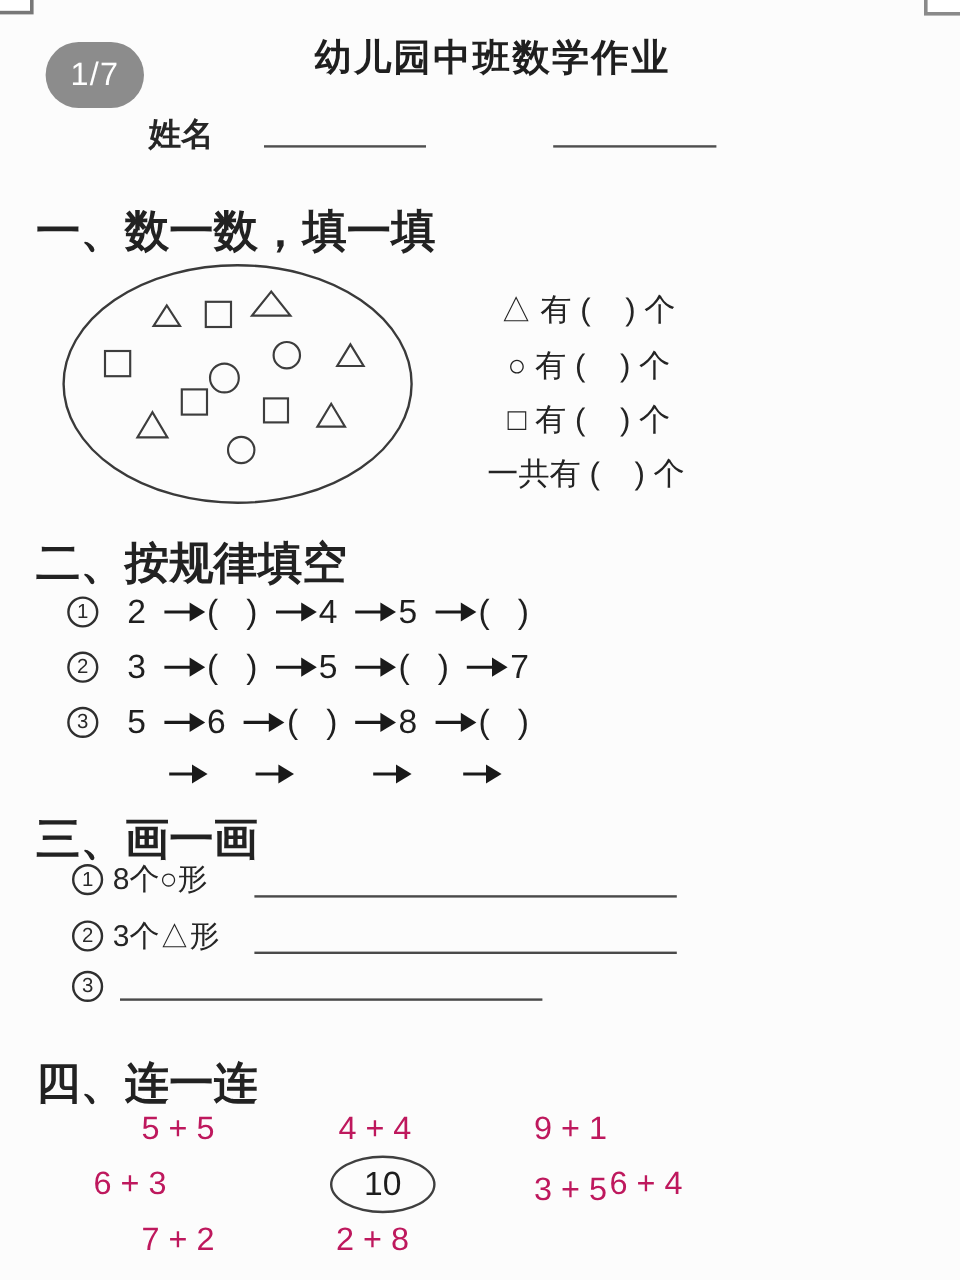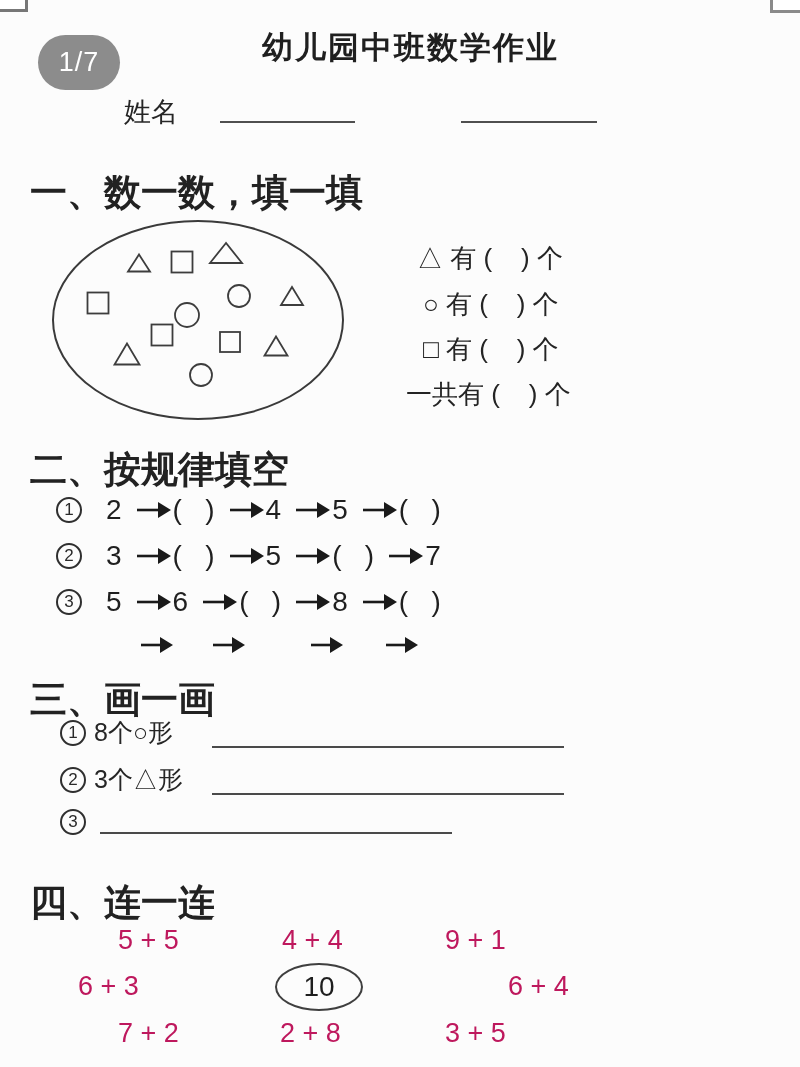--- a/index.html
+++ b/index.html
@@ -18,21 +18,21 @@
     position: absolute; left: 38px; top: 8px; width: 82px; height: 55px;
     border-radius: 28px; background: #8c8c8c; color: #fff;
     display: flex; align-items: center; justify-content: center;
     font-size: 27px; font-weight: 500; letter-spacing: 1px; margin-top: 27px;
   }
   .title {
     position: absolute; left: 0; right: 0; top: 27px; text-align: center;
     font-size: 31px; font-weight: 600; letter-spacing: 2px; color: #1f1f1f; padding-left: 21px;
   }
   .name-row { position: absolute; left: 124px; top: 94px; display: flex; align-items: flex-end; }
-  .name-label { font-size: 27px; font-weight: 400; }
+  .name-label { font-size: 27px; font-weight: 700; }
   .name-line { display: inline-block; border-bottom: 2px solid #4f4f4f; height: 10px; margin-bottom: 7px; }
   .name-line.l1 { width: 135px; margin-left: 42px; }
   .name-line.l2 { width: 136px; margin-left: 106px; }
 
   .sec-heading { position: absolute; left: 30px; font-size: 37px; font-weight: 600; color: #222; white-space: pre; }
   #s1-heading { top: 168px; }
   #s2-heading { top: 445px; }
   #s3-heading { top: 675px; }
   #s4-heading { top: 878px; }
 
@@ -60,21 +60,21 @@
 
   .s3-item { position: absolute; left: 60px; display: flex; align-items: center; }
   .s3-i1 { top: 716px; } .s3-i2 { top: 763px; } .s3-i3 { top: 809px; }
   .s3-item .circ-num { margin-right: 8px; }
   .s3-text { font-size: 25px; min-width: 112px; white-space: nowrap; }
   .s3-line { width: 352px; border-bottom: 2px solid #4a4a4a; height: 20px; align-self: flex-end; margin-bottom: 1px; margin-left: 6px; }
 
   .expr { position: absolute; font-size: 27px; font-weight: 500; white-space: pre; color: #be185d; }
   .e-r1a { left: 118px; top: 925px; } .e-r1b { left: 282px; top: 925px; text-align: center; } .e-r1c { left: 445px; top: 925px; }
   .e-r2a { left: 78px;  top: 971px; } .e-r2c { left: 508px; top: 971px; }
-  .e-r3a { left: 118px; top: 1018px; } .e-r3b { left: 280px; top: 1018px; } .e-r3c { left: 445px; top: 1018px; }
+  .e-r3a { left: 118px; top: 1018px; } .e-r3b { left: 280px; top: 1018px; } .e-r3c { left: 445px; top: 976px; }
   .target-ellipse {
     position: absolute; left: 275px; top: 963px; width: 88px; height: 48px;
     border: 2px solid #3f3f3f; border-radius: 50%;
     display: flex; align-items: center; justify-content: center;
     font-size: 28px; font-weight: 500; color: #1e1e1e;
   }
 </style>
 </head>
 <body>
 

